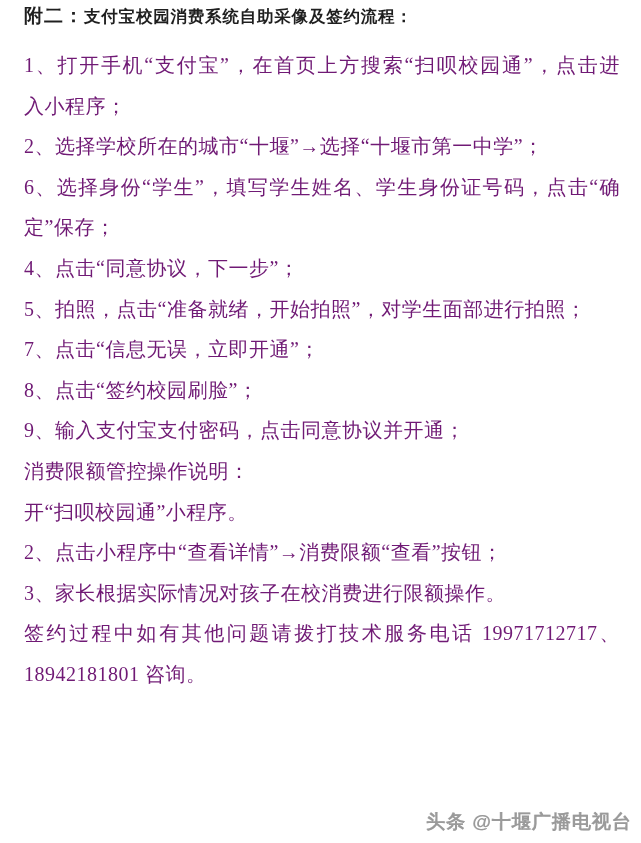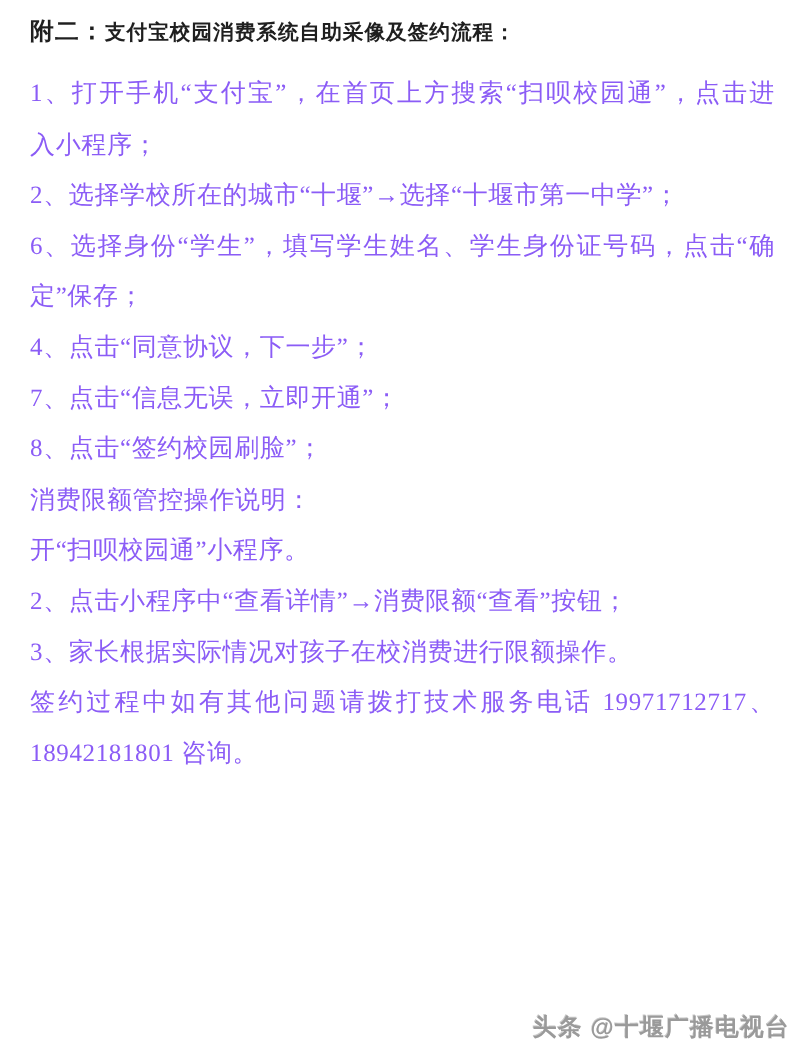--- a/index.html
+++ b/index.html
@@ -10,21 +10,21 @@
   .page {
     position: relative;
     width: 641px;
     height: 843px;
     background: #ffffff;
     overflow: hidden;
     font-family: "Liberation Serif", "DejaVu Serif", serif;
   }
   .doc {
     position: absolute;
-    top: 10px;
+    top: 0;
     left: 24px;
     right: 21px;
   }
   .title {
     line-height: 32px;
     margin-bottom: 12px;
     color: #1f1f1f;
     font-weight: bold;
     white-space: nowrap;
   }
@@ -32,21 +32,21 @@
     font-size: 19px;
     letter-spacing: 1px;
   }
   .title-text {
     font-size: 16.5px;
     letter-spacing: 0.8px;
   }
   .line {
     font-size: 20px;
     line-height: 40.6px;
-    color: #8b5cf6;
+    color: #701a75;
     letter-spacing: 0.5px;
     white-space: nowrap;
   }
   .line.stretch {
     white-space: normal;
     text-align: justify;
     text-align-last: justify;
     overflow: hidden;
     max-height: 40.6px;
   }
@@ -71,22 +71,24 @@
     <div class="title">
       <span class="title-prefix">附二：</span><span class="title-text">支付宝校园消费系统自助采像及签约流程：</span>
     </div>
 
     <div class="line stretch">1、打开手机“支付宝”，在首页上方搜索“扫呗校园通”，点击进</div>
     <div class="line">入小程序；</div>
     <div class="line">2、选择学校所在的城市“十堰”→选择“十堰市第一中学”；</div>
     <div class="line stretch">6、选择身份“学生”，填写学生姓名、学生身份证号码，点击“确</div>
     <div class="line">定”保存；</div>
     <div class="line">4、点击“同意协议，下一步”；</div>
+    <div class="line">5、拍照，点击“准备就绪，开始拍照”，对学生面部进行拍照；</div>
     <div class="line">7、点击“信息无误，立即开通”；</div>
     <div class="line">8、点击“签约校园刷脸”；</div>
+    <div class="line">9、输入支付宝支付密码，点击同意协议并开通；</div>
     <div class="line">消费限额管控操作说明：</div>
     <div class="line">开“扫呗校园通”小程序。</div>
     <div class="line">2、点击小程序中“查看详情”→消费限额“查看”按钮；</div>
     <div class="line">3、家长根据实际情况对孩子在校消费进行限额操作。</div>
     <div class="line stretch">签约过程中如有其他问题请拨打技术服务电话 19971712717、</div>
     <div class="line">18942181801 咨询。</div>
 
   </div>
 
   <div class="watermark">头条 @十堰广播电视台</div>

